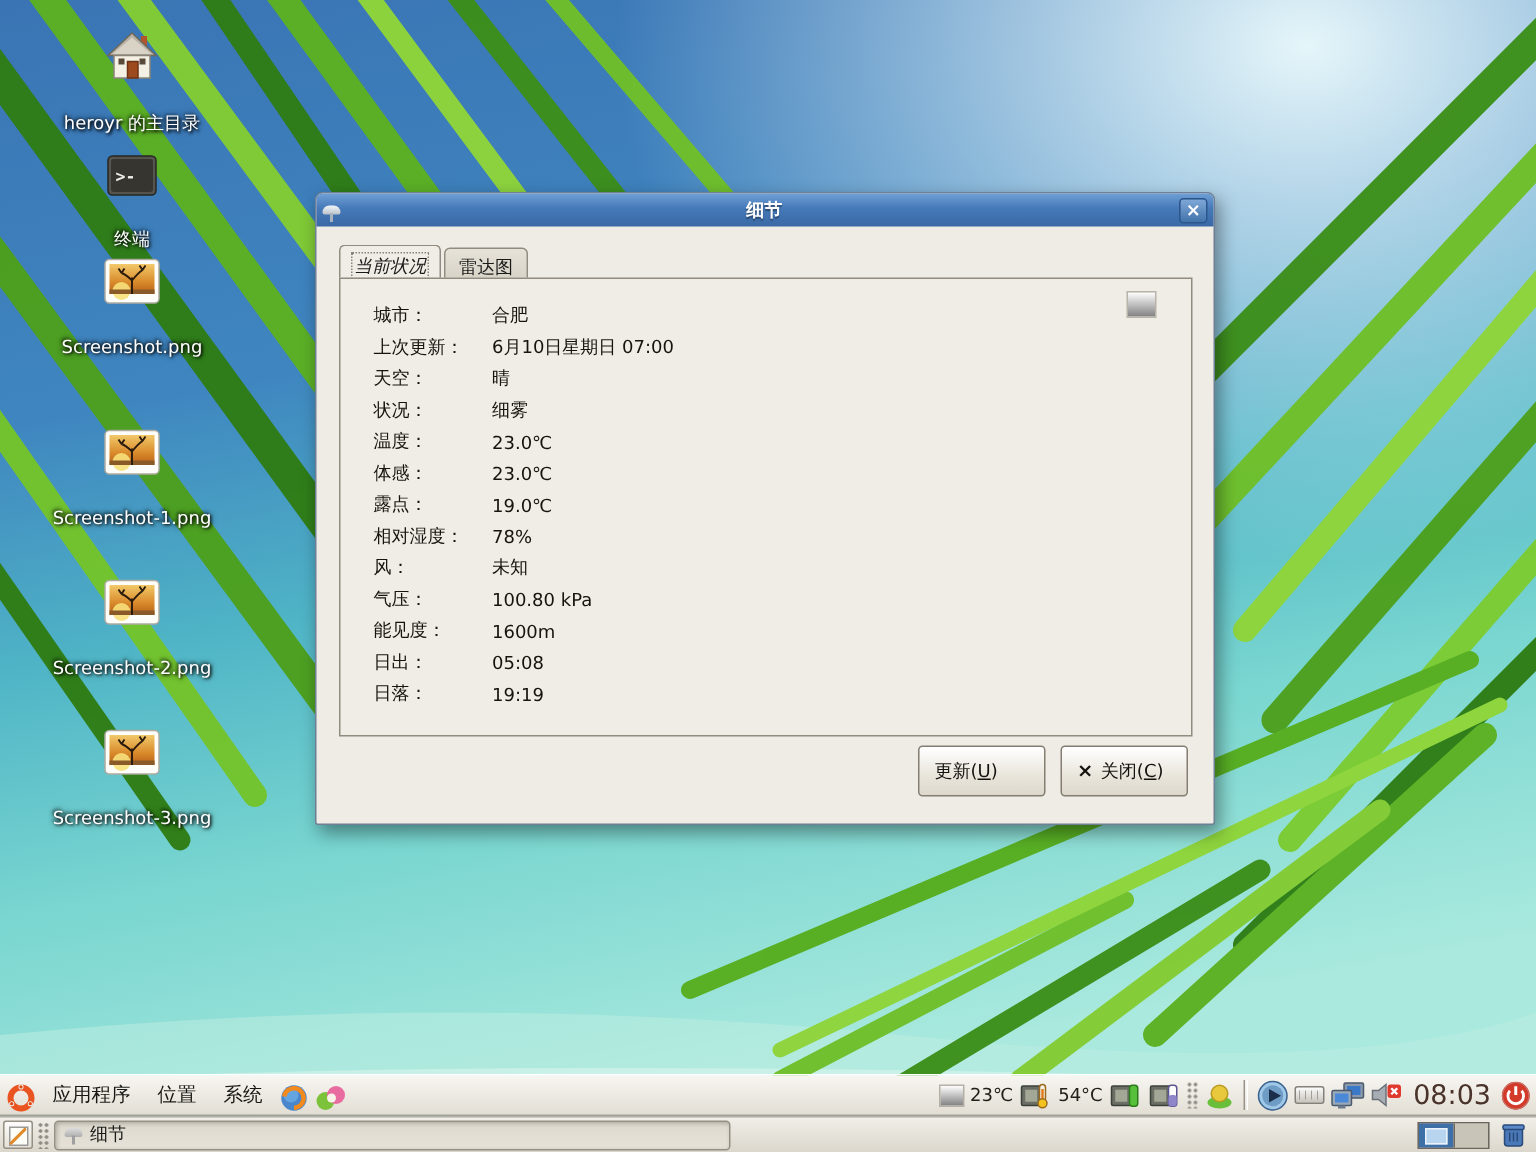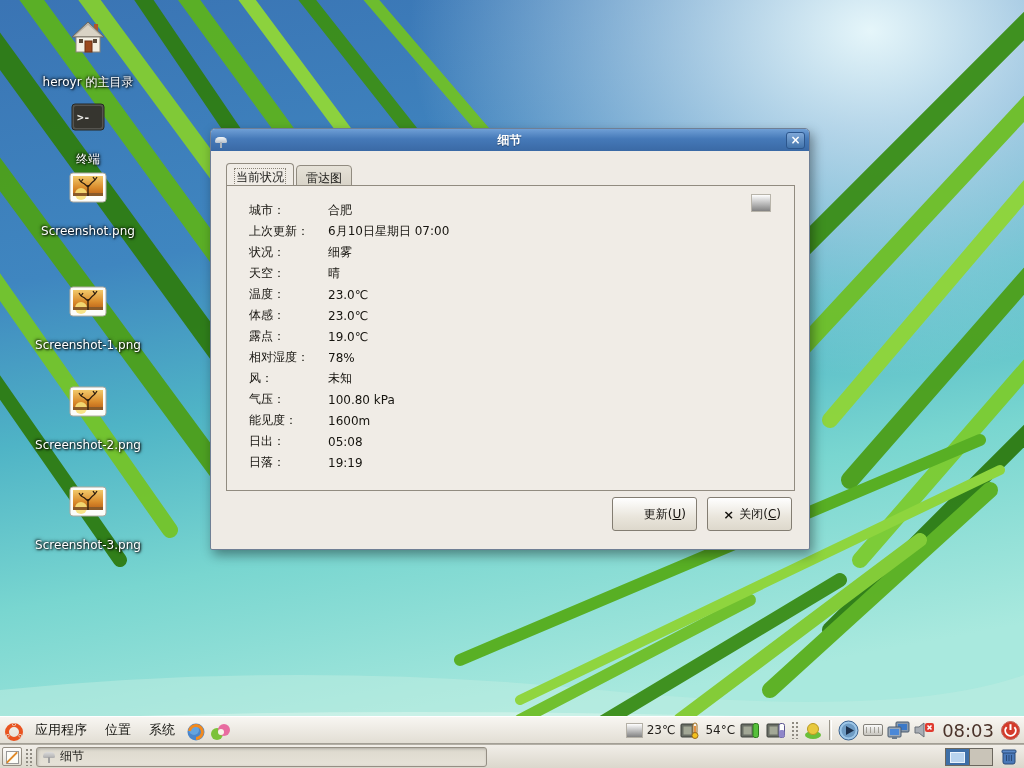--- a/index.html
+++ b/index.html
@@ -30,33 +30,33 @@
       background:linear-gradient(#f2f5f8,#b9c2cc); border-radius:6px 6px 2px 2px; }
   .umb::after { content:""; position:absolute; left:5px; top:6px; width:2px; height:6px; background:#aab3bd; }
   .close-btn { width:19px; height:17px; background:linear-gradient(#7fa8d8,#4273ab);
       border:1px solid #2c568c; border-radius:3px; color:#fff; font-weight:bold; font-size:12px;
       line-height:14px; text-align:center; cursor:default; }
 
   .tabs { position:absolute; left:15px; top:34px; display:flex; align-items:flex-end; }
   .tab { padding:4px 9px 3px; font-size:12px; color:#1a1a18; border:1px solid #918b80;
       background:linear-gradient(#e6e2d8,#d5d0c4); border-radius:4px 4px 0 0; margin-right:2px; }
   .tab.active { background:#f0ece6; border-bottom-color:#f0ece6; padding:5px 9px 4px; }
-  .tab.active .tab-text { outline:1px dotted #8a8478; outline-offset:1px; }
+  .tab.active .tab-text { outline:1px dotted #8a8478; outline-offset:1px;font-style:italic; }
 
   .page { position:absolute; left:15px; top:56px; width:569px; height:306px;
       border:1px solid #918b80; background:#f0ece6; }
   .rows { position:absolute; left:22px; top:14px; }
   .drow { display:flex; height:21px; align-items:center; font-size:12px; color:#16140f; }
   .drow .lab { width:79px; }
   .graysq { width:20px; height:18px; background:linear-gradient(#fefefe,#828282);
       border:1px solid #b8b4aa; }
   .page .graysq { position:absolute; right:23px; top:8px; }
 
   .dlg-buttons { position:absolute; right:17px; bottom:18px; display:flex; gap:10px; }
-  .btn { min-width:85px; height:28px; display:flex; align-items:center; justify-content:flex-end;
+  .btn { min-width:85px; height:28px; display:flex; align-items:center; justify-content:flex-start;
       gap:5px; font-size:12px; color:#14120e; background:linear-gradient(#ffffff,#e9e5db 60%,#ddd8cc);
       border:1px solid #837d72; border-radius:3px; box-shadow:inset 0 1px 0 #fff; padding:16px 10px; cursor:default; }
   .btn .key { text-decoration:underline; }
   .btn .xglyph { font-weight:bold; font-size:13px; }
 
   
   .panel { position:absolute; left:0; top:716px; width:1024px; height:28px; z-index:10;
       background:linear-gradient(#f8f6f2,#e2ded4); border-top:1px solid #ffffff;
       border-bottom:1px solid #a39f95; display:flex; align-items:center; padding:0 4px; }
   .panel-left { display:flex; align-items:flex-end; gap:4px; }
@@ -245,26 +245,26 @@
     <div class="rows">
       <div class="drow">
           <span class="lab">城市：</span>
           <span class="val">合肥</span>
         </div>
       <div class="drow">
           <span class="lab">上次更新：</span>
           <span class="val">6月10日星期日 07:00</span>
         </div>
       <div class="drow">
+          <span class="lab">天空：</span>
+          <span class="val">晴</span>
+        </div>
+      <div class="drow">
           <span class="lab">状况：</span>
           <span class="val">细雾</span>
-        </div>
-      <div class="drow">
-          <span class="lab">天空：</span>
-          <span class="val">晴</span>
         </div>
       <div class="drow">
           <span class="lab">温度：</span>
           <span class="val">23.0℃</span>
         </div>
       <div class="drow">
           <span class="lab">体感：</span>
           <span class="val">23.0℃</span>
         </div>
       <div class="drow">

